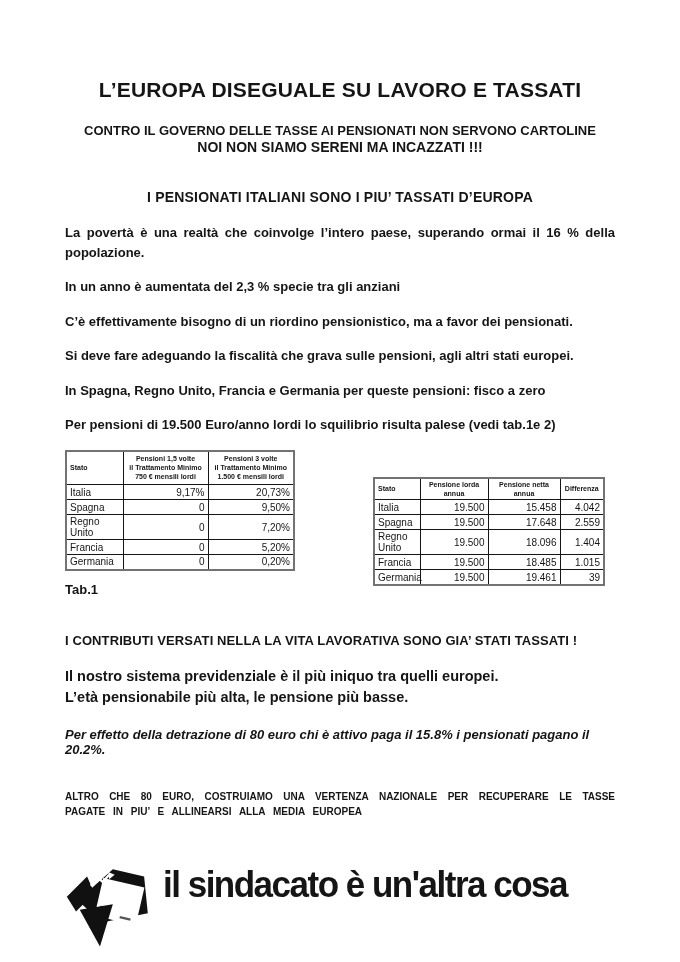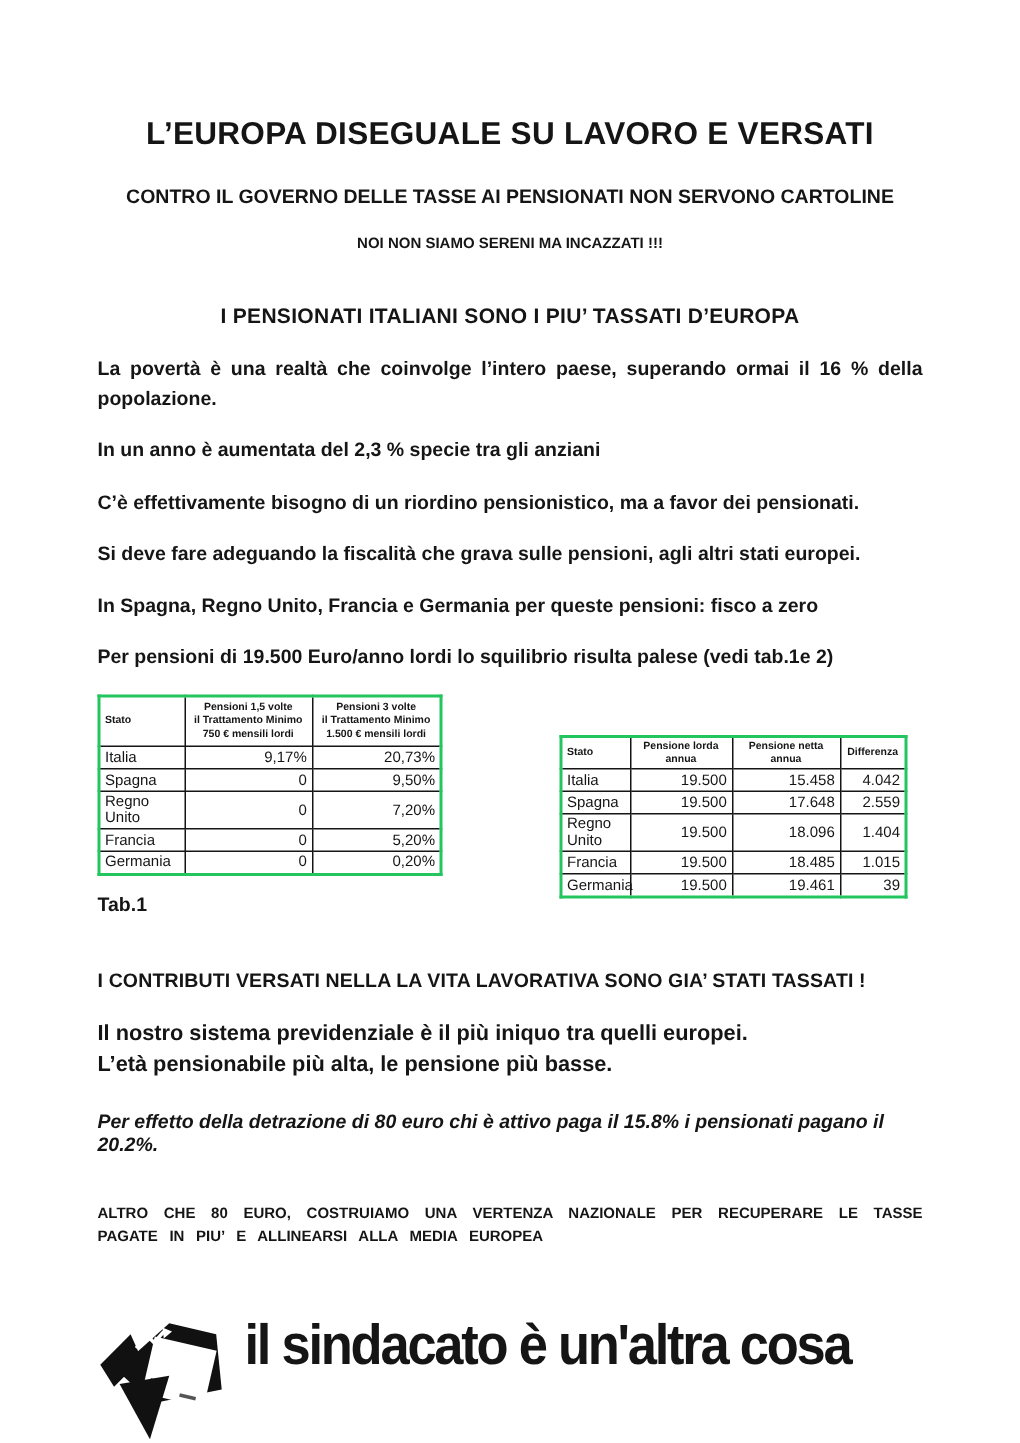--- a/index.html
+++ b/index.html
@@ -4,32 +4,32 @@
 <style>
   * { margin: 0; padding: 0; box-sizing: border-box; }
   html, body { background: #e8e8e8; }
   body { font-family: "Liberation Sans", sans-serif; color: #151515; }
   .page {
     width: 680px; min-height: 962px; margin: 0 auto; background: #ffffff;
     padding: 78px 65px 40px 65px; position: relative;
   }
   .title { font-size: 21px; font-weight: bold; text-align: center; letter-spacing: 0.2px; }
   .subtitle1 { font-size: 13px; font-weight: bold; text-align: center; margin-top: 21px; }
-  .subtitle2 { font-size: 10px; font-weight: bold; text-align: center; margin-top: 19px; }
+  .subtitle2 { font-size: 14px; font-weight: bold; text-align: center; margin-top: 1px; }
   .section-heading { font-size: 14px; font-weight: bold; text-align: center; margin-top: 34px; letter-spacing: 0.2px; }
   .paragraphs { margin-top: 18px; }
   .paragraphs p {
     font-size: 13px; font-weight: bold; line-height: 1.5;
     text-align: justify; margin-bottom: 15px;
   }
   .tables-row { display: flex; align-items: flex-start; margin-top: 14px; }
   .table-col-1 { width: 228px; }
   .table-spacer { width: 80px; }
   .table-col-2 { width: 230px; margin-top: 27px; }
-  table.dtable { border-collapse: collapse; border: 2px solid #22c55e; width: 100%; table-layout: fixed; }
+  table.dtable { border-collapse: collapse; border: 2px solid #737373; width: 100%; table-layout: fixed; }
   table.dtable th, table.dtable td { border: 1px solid #151515; padding: 1px 3px; }
   table.dtable th { font-size: 7px; font-weight: bold; text-align: center; white-space: pre-line; line-height: 1.35; vertical-align: middle; }
   table.dtable td { font-size: 10px; font-weight: normal; text-align: right; height: 15px; }
   table.dtable th:first-child, table.dtable td:first-child { text-align: left; }
   .t1 th:nth-child(1) { width: 57px; }
   .t1 th:nth-child(2) { width: 85px; }
   .t1 th:nth-child(3) { width: 86px; }
   .t1 th { height: 34px; }
   .t2 th:nth-child(1) { width: 46px; }
   .t2 th:nth-child(2) { width: 68px; }
@@ -49,21 +49,21 @@
   .logo-name {
     font-size: 35px; font-weight: bold; letter-spacing: -1.5px;
     white-space: nowrap; line-height: 1.05; transform: scaleY(1.08); transform-origin: left top;
   }
 </style>
 </head>
 <body>
 
 <div class="page">
 
-  <div class="title">L’EUROPA DISEGUALE SU LAVORO E VERSATI</div>
+  <div class="title">L’EUROPA DISEGUALE SU LAVORO E TASSATI</div>
   <div class="subtitle1">CONTRO IL GOVERNO DELLE TASSE AI PENSIONATI NON SERVONO CARTOLINE</div>
   <div class="subtitle2">NOI NON SIAMO SERENI MA INCAZZATI !!!</div>
 
   <div class="section-heading">I PENSIONATI ITALIANI SONO I PIU’ TASSATI D’EUROPA</div>
 
   <div class="paragraphs">
       <p>La povertà è una realtà che coinvolge l’intero paese, superando ormai il 16 % della popolazione.</p>
       <p>In un anno è aumentata del 2,3 % specie tra gli anziani</p>
       <p>C’è effettivamente bisogno di un riordino pensionistico, ma a favor dei pensionati.</p>
       <p>Si deve fare adeguando la fiscalità che grava sulle pensioni, agli altri stati europei.</p>

